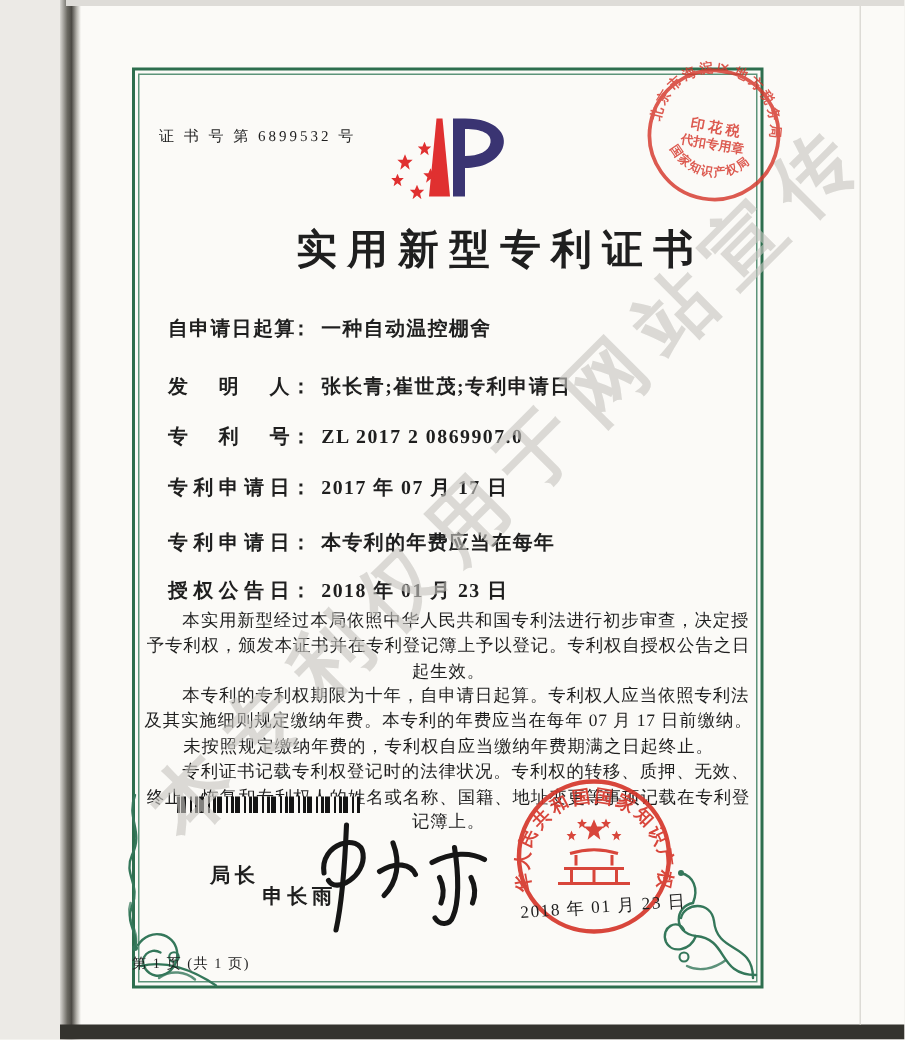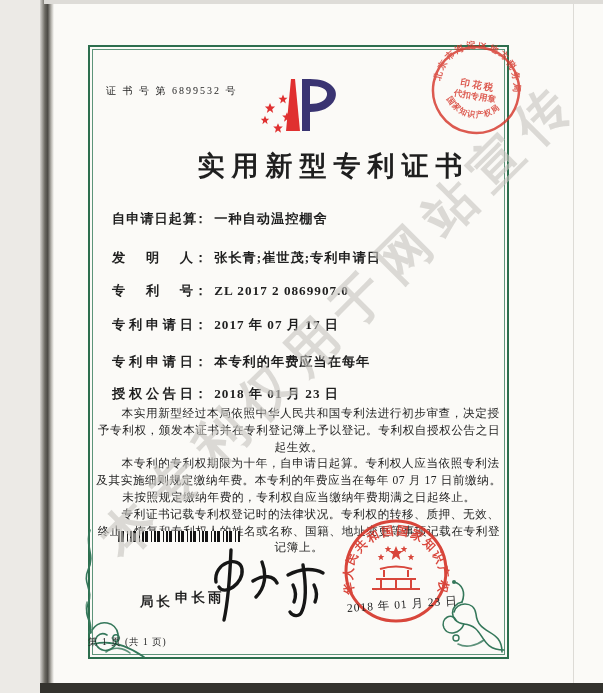--- a/index.html
+++ b/index.html
@@ -25,21 +25,21 @@
   .logo{position:absolute;left:247px;top:72px;width:106px;height:64px;z-index:2;}
   .title{position:absolute;left:88px;top:148px;width:417px;text-align:center;
     font-size:27px;font-weight:700;letter-spacing:7px;z-index:2;padding-left:37px;}
   .field-row{position:absolute;left:112px;font-size:13.2px;font-weight:700;letter-spacing:1px;z-index:2;white-space:nowrap;}
   .flabel{display:inline-block;width:82px;text-align:justify;text-align-last:justify;}
   .fcolon{display:inline-block;margin-right:6px;}
   .paras{position:absolute;left:96px;top:406px;width:406px;z-index:2;text-align:center;}
   .paras p{margin:0;font-size:11.6px;line-height:16.8px;text-indent:2em;letter-spacing:0.6px;}
   .barcode{position:absolute;left:118px;top:531px;width:122px;height:11px;z-index:2;
     background:repeating-linear-gradient(90deg,#141414 0 2px,#fbfaf7 2px 3px,#141414 3px 6px,#fbfaf7 6px 9px,#141414 9px 10px,#fbfaf7 10px 12px);}
-  .signer-title{position:absolute;left:140px;top:593px;font-size:13.5px;font-weight:700;letter-spacing:3px;z-index:2;}
+  .signer-title{position:absolute;left:140px;top:575px;font-size:13.5px;font-weight:700;letter-spacing:3px;z-index:2;}
   .signer-name{position:absolute;left:140px;top:589px;font-size:13.5px;font-weight:700;letter-spacing:3px;z-index:2;margin-left:35px;}
   .signature{position:absolute;left:196px;top:544px;width:150px;height:82px;z-index:3;}
   .footer-page{position:absolute;left:88px;top:636px;width:400px;text-align:left;font-size:9.5px;letter-spacing:1px;z-index:2;}
   
   .office-seal{position:absolute;left:338px;top:513px;width:116px;height:116px;z-index:6;opacity:.92;}
   .seal-date{position:absolute;left:347px;top:601px;font-size:11.5px;letter-spacing:1px;z-index:6;
     transform:rotate(-4deg);transform-origin:left center;white-space:nowrap;}
   .tax-stamp{position:absolute;left:428px;top:42px;width:96px;height:96px;z-index:6;
     transform:rotate(10deg);opacity:.82;}
   svg text{font-family:"Liberation Serif","DejaVu Serif",serif;}

